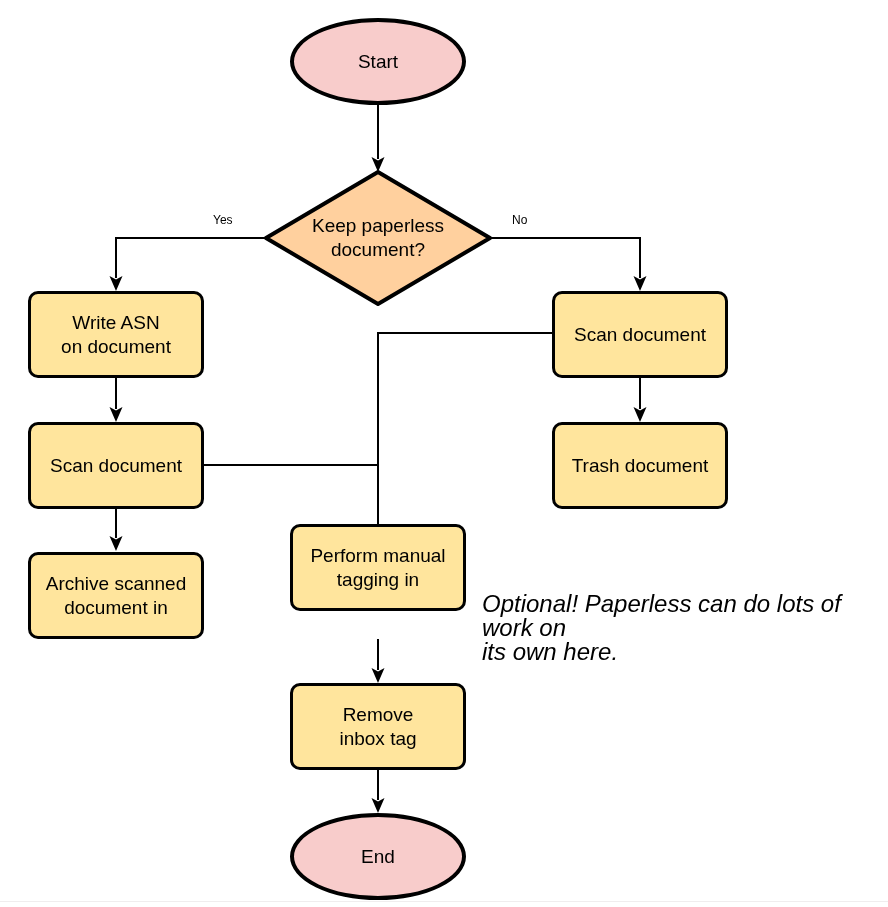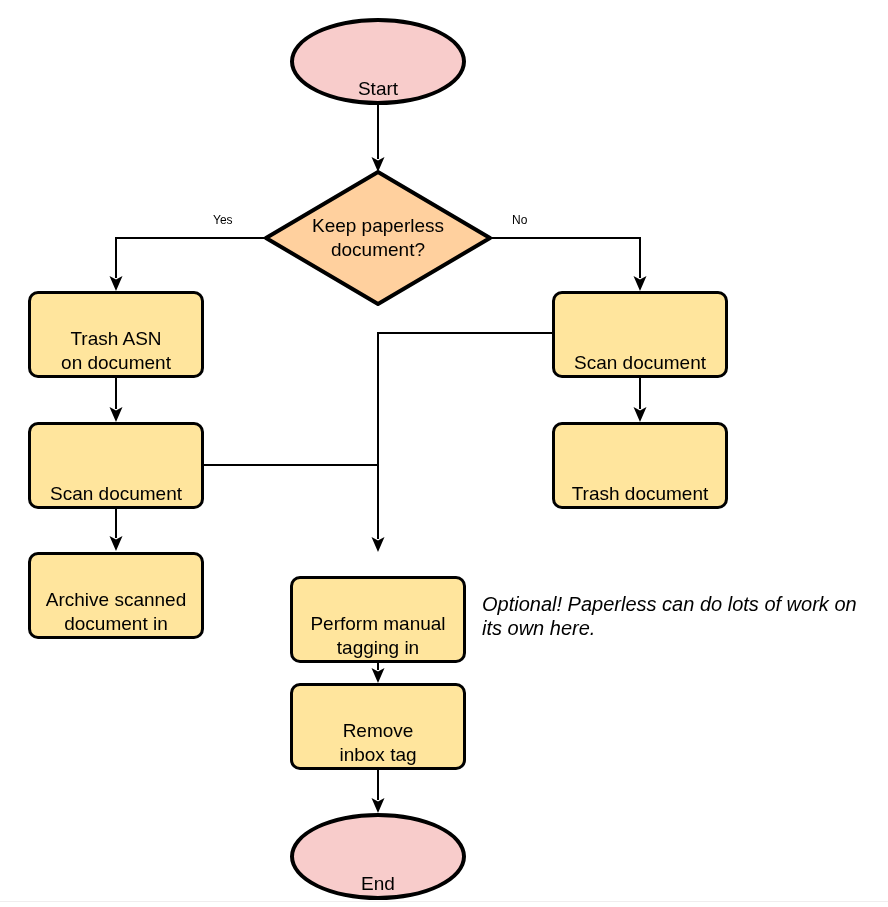--- a/index.html
+++ b/index.html
@@ -16,21 +16,21 @@
     position: absolute;
     left: 0; top: 0;
     width: 888px; height: 907px;
   }
   .node {
     position: absolute;
     width: 176px;
     height: 87px;
     box-sizing: border-box;
     display: flex;
-    align-items: flex-end;
+    align-items: center;
     justify-content: center;
     text-align: center;
     font-size: 19px;
     line-height: 24px;
   }
   .terminator {
     border: 4px solid #000000;
     border-radius: 50%;
   }
   .process {
@@ -51,21 +51,21 @@
     font-size: 12px;
     line-height: 18px;
   }
   .edge-label.yes { left: 213px; top: 211px; }
   .edge-label.no  { left: 512px; top: 211px; }
   .annotation {
     position: absolute;
     left: 482px;
     top: 592px;
     width: 406px;
-    font-size: 20px;
+    font-size: 24px;
     line-height: 24px;
     font-style: italic;
     text-align: left;
   }
   .bottom-divider {
     position: absolute;
     left: 0;
     top: 901px;
     width: 888px;
     height: 1px;
@@ -114,21 +114,21 @@
   <div class="decision-label">
     <div>Keep paperless</div>
     <div>document?</div>
   </div>
 
   <div class="edge-label yes">Yes</div>
   <div class="edge-label no">No</div>
 
   <div class="node process" style="left: 28px; top: 291px; background-color: rgb(255, 229, 157);">
     <div>
-      <div>Trash ASN</div>
+      <div>Write ASN</div>
       <div>on document</div>
     </div>
   </div>
 
   <div class="node process" style="left: 28px; top: 422px; background-color: rgb(255, 229, 157);">
     <div>Scan document</div>
   </div>
 
   <div class="node process" style="left: 28px; top: 552px; background-color: rgb(255, 229, 157);">
     <div>
@@ -138,21 +138,21 @@
   </div>
 
   <div class="node process" style="left: 552px; top: 291px; background-color: rgb(255, 229, 157);">
     <div>Scan document</div>
   </div>
 
   <div class="node process" style="left: 552px; top: 422px; background-color: rgb(255, 229, 157);">
     <div>Trash document</div>
   </div>
 
-  <div class="node process" style="left: 290px; top: 576px; background-color: rgb(255, 229, 157);">
+  <div class="node process" style="left: 290px; top: 524px; background-color: rgb(255, 229, 157);">
     <div>
       <div>Perform manual</div>
       <div>tagging in</div>
     </div>
   </div>
 
   <div class="node process" style="left: 290px; top: 683px; background-color: rgb(255, 229, 157);">
     <div>
       <div>Remove</div>
       <div>inbox tag</div>

